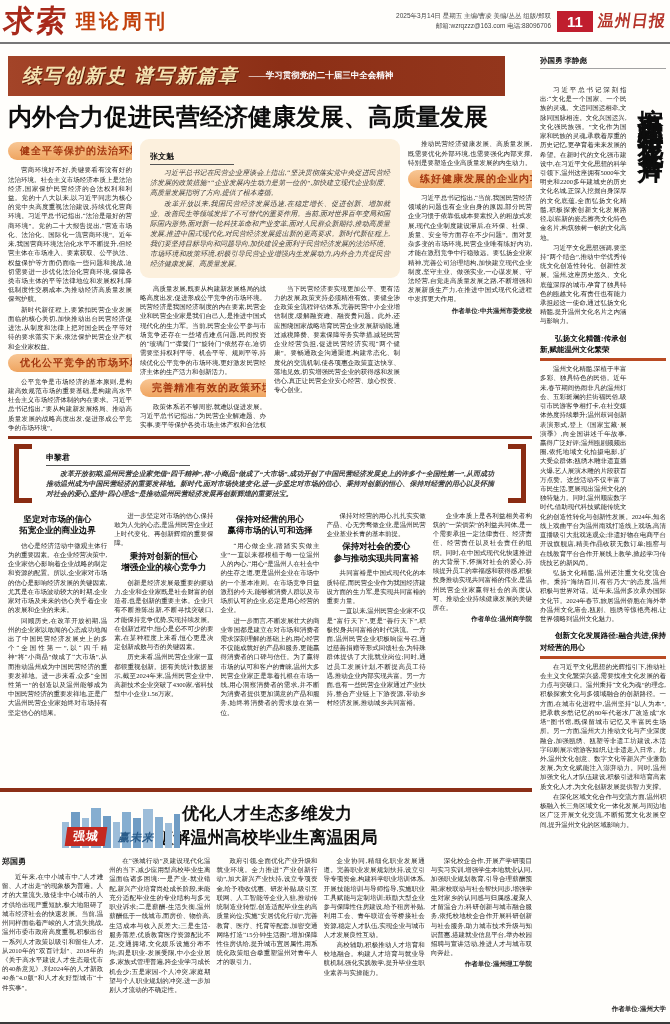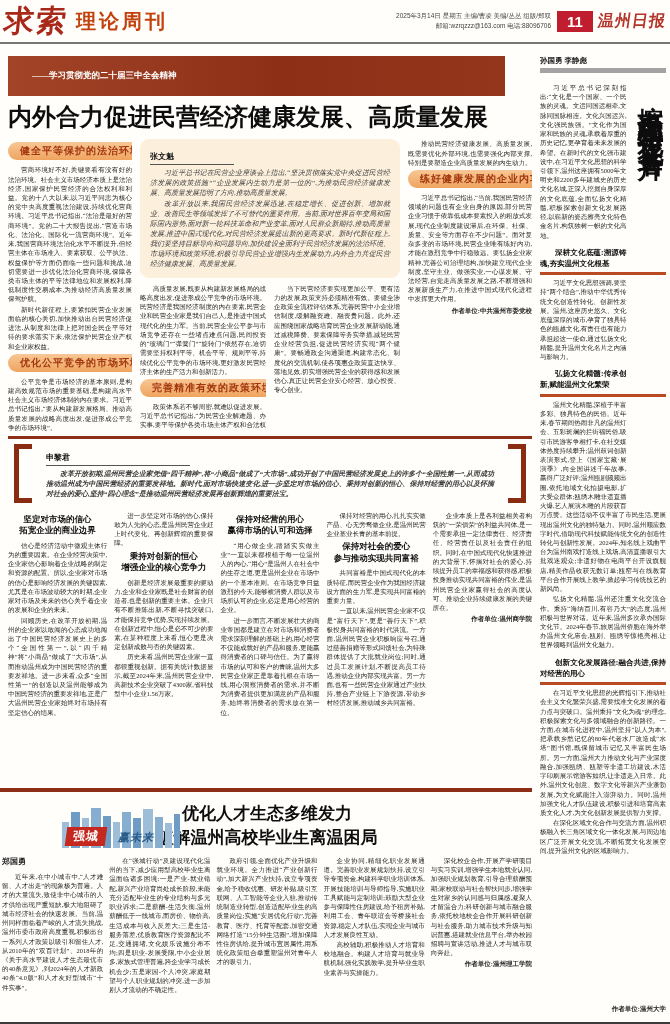--- a/index.html
+++ b/index.html
@@ -66,21 +66,21 @@
   .a4-logo{position:absolute;left:58px;top:6px;width:122px;height:48px;}
   .a4-logo svg{position:absolute;left:0;top:0;}
   .logo-ribbon{position:absolute;left:6px;bottom:6px;background:#c4281f;color:#fff;font-weight:900;
                font-size:12px;padding:1px 7px;transform:skewX(-8deg);letter-spacing:1px;}
   .logo-text{position:absolute;left:58px;bottom:7px;color:#2a5c8a;font-weight:900;font-size:11px;font-style:italic;letter-spacing:1px;}
   .a4-cols{display:flex;gap:6px;height:156px;overflow:hidden;}
   .a4-col{flex:1;overflow:hidden;}
   .a4-byline{font-size:8px;font-weight:bold;margin:0 0 5px 0;}
   
   .rail{position:absolute;left:540px;top:56px;width:126px;height:960px;overflow:hidden;}
-  .rail-byline{font-size:7.5px;font-weight:bold;border-bottom:5px solid #a3a3a3;padding-bottom:2px;margin-bottom:10px;}
+  .rail-byline{font-size:7.5px;font-weight:bold;border-bottom:1px solid #a3a3a3;padding-bottom:2px;margin-bottom:16px;}
   .vertical-title{float:right;writing-mode:vertical-rl;font-size:26px;font-weight:900;color:#0d0d0d;
                   letter-spacing:5px;height:412px;margin:2px 0 8px 7px;line-height:1.25;}
   .rail .para{font-size:6.5px;}
   .rail-sec-heading{font-size:7.5px;font-weight:bold;color:#101010;line-height:1.5;margin:7px 0 3px 0;
                     padding-bottom:3px;border-bottom:3px solid #b94a22;text-indent:2em;text-align:justify;}
   .rail-attribution{position:absolute;right:0;bottom:2px;font-size:6.5px;font-weight:bold;background:#fffefb;padding-left:6px;}
 </style>
 </head>
 <body>
 
@@ -92,20 +92,21 @@
     <span class="header-spacer"></span>
     <span class="header-info">
       <span>2025年3月14日 星期五 主编/曹凌 美编/丛丛 组版/郑双</span><br>
       <span>邮箱:wzrqzzz@163.com 电话:88096706</span>
     </span>
     <span class="page-num">11</span>
     <span class="paper-name">温州日报</span>
   </div>
 
   <div class="banner">
+    <span class="banner-slogan">续写创新史 谱写新篇章</span>
     <span class="banner-sub">——学习贯彻党的二十届三中全会精神</span>
   </div>
 
   <div class="article1">
     <div class="a1-headline">内外合力促进民营经济健康发展、高质量发展</div>
     <div class="a1-body">
       <div class="a1-col">
         <span class="pill-heading">健全平等保护的法治环境</span>
         <div>
             <p class="para">营商环境好不好,关键要看有没有好的法治环境。社会主义市场经济本质上是法治经济,国家保护民营经济的合法权利和利益。党的十八大以来,以习近平同志为核心的党中央高度重视法治建设,持续优化营商环境。习近平总书记指出,“法治是最好的营商环境”。党的二十大报告提出,“营造市场化、法治化、国际化一流营商环境”。近年来,我国营商环境法治化水平不断提升,但经营主体在市场准入、要素获取、公平执法、权益保护等方面仍面临一些问题和挑战,迫切需要进一步优化法治化营商环境,保障各类市场主体的平等法律地位和发展权利,降低制度性交易成本,为推动经济高质量发展保驾护航。</p>
@@ -113,21 +114,21 @@
           </div>
         <span class="pill-heading">优化公平竞争的市场环境</span>
         <div>
             <p class="para">公平竞争是市场经济的基本原则,是构建高效规范市场的重要基础,是构建高水平社会主义市场经济体制的内在要求。习近平总书记指出,“要从构建新发展格局、推动高质量发展的战略高度出发,促进形成公平竞争的市场环境”。</p>
           </div>
       </div>
       <div class="a1-mid">
         <div class="intro-box">
           <span class="byline">张文魁</span>
           <div>
-              <p class="para">习近平总书记在民营企业座谈会上指出,“坚决贯彻落实党中央促进民营经济发展的政策措施”“企业发展内生动力是第一位的”,为推动民营经济健康发展、高质量发展指明了方向,推动高质量发展。</p>
+              <p class="para">习近平总书记在民营企业座谈会上指出,“坚决贯彻落实党中央促进民营经济发展的政策措施”“企业发展内生动力是第一位的”,加快建立现代企业制度、高质量发展指明了方向,提供了根本遵循。</p>
               <p class="para">改革开放以来,我国民营经济发展迅速,在稳定增长、促进创新、增加就业、改善民生等领域发挥了不可替代的重要作用。当前,面对世界百年变局和国际国内形势,面对新一轮科技革命和产业变革,面对人民群众新期待,推动高质量发展,推进中国式现代化,对民营经济发展提出新的更高要求。新时代新征程上,我们要坚持目标导向和问题导向,加快建设全面利于民营经济发展的法治环境、市场环境和政策环境,积极引导民营企业增强内生发展动力,内外合力共促民营经济健康发展、高质量发展。</p>
             </div>
         </div>
         <div class="a1-mid-cols">
           <div class="a1-mid-col">
             <div>
                 <p class="para">高质量发展,既要从构建新发展格局的战略高度出发,促进形成公平竞争的市场环境。民营经济是我国经济制度的内在要素,民营企业和民营企业家是我们自己人,是推进中国式现代化的生力军。当前,民营企业公平参与市场竞争还存在一些堵点难点问题,民间投资的“玻璃门”“弹簧门”“旋转门”依然存在,迫切需要坚持权利平等、机会平等、规则平等,持续优化公平竞争的市场环境,更好激发民营经济主体的生产活力和创新活力。</p>
               </div>
             <span class="pill-heading">完善精准有效的政策环境</span>
             <div>
@@ -275,21 +276,20 @@
       </div>
     </div>
   </div>
 
   <div class="rail">
     <div class="rail-byline">孙国勇 李静彪</div>
     <div class="vertical-title">擦亮温州特色文化金名片</div>
     <div>
         <p class="para">习近平总书记深刻指出:“文化是一个国家、一个民族的灵魂。文运同国运相牵,文脉同国脉相连。文化兴国运兴,文化强民族强。”文化作为国家和民族的灵魂,承载着厚重的历史记忆,更孕育着未来发展的希望。在新时代的文化强市建设中,在习近平文化思想的科学引领下,温州这座拥有5000年文明史和2200多年建城史的历史文化名城,正深入挖掘自身深厚的文化底蕴,全面弘扬文化精髓,积极探索创新文化发展路径,以崭新的姿态擦亮文化特色金名片,构筑独树一帜的文化高地。</p>
       </div>
-    <div class="rail-sec-heading">深耕文化底蕴:溯源铸魂,夯实温州文化根基</div>
     <div>
         <p class="para">习近平文化思想强调,要坚持“两个结合”,推动中华优秀传统文化创造性转化、创新性发展。温州,这座历史悠久、文化底蕴深厚的城市,孕育了独具特色的瓯越文化,有责任也有能力承担起这一使命,通过弘扬文化精髓,提升温州文化名片之内涵与影响力。</p>
       </div>
     <div class="rail-sec-heading">弘扬文化精髓:传承创新,赋能温州文化繁荣</div>
     <div>
         <p class="para">温州文化精髓,深植于丰富多彩、独具特色的民俗。近年来,春节期间热闹非凡的温州灯会、五彩斑斓的拦街福民俗,吸引市民游客争相打卡,在社交媒体热度持续攀升;温州鼓词创新表演形式,登上《国家宝藏·展演季》,向全国讲述千年故事,赢得广泛好评;温州瓯剧频频出圈,依托地域文化拍摄电影,扩大受众群体;瓯绣木雕非遗直播火爆,艺人展演木雕的片段获百万点赞。这些活动不仅丰富了市民生活,更展现出温州文化的独特魅力。同时,温州顺应数字时代,借助现代科技赋能传统文化的创造性转化与创新性发展。2024年,知名线上戏曲平台为温州南戏打造线上戏场,高清直播吸引大批戏迷观众;非遗好物在电商平台开设旗舰店,精美作品收获无数订单;瓯窑与在线教育平台合作开展线上教学,掀起学习传统技艺的新风尚。</p>
         <p class="para">弘扬文化精髓,温州还注重文化交流合作。秉持“海纳百川,有容乃大”的态度,温州积极与世界对话。近年来,温州多次承办国际文化节。2024年春节,旅居温州侨胞在海外举办温州文化庙会,瓯剧、瓯绣等惊艳亮相,让世界领略到温州文化魅力。</p>
       </div>
     <div class="rail-sec-heading">创新文化发展路径:融合共进,保持对经营的用心</div>
     <div>

